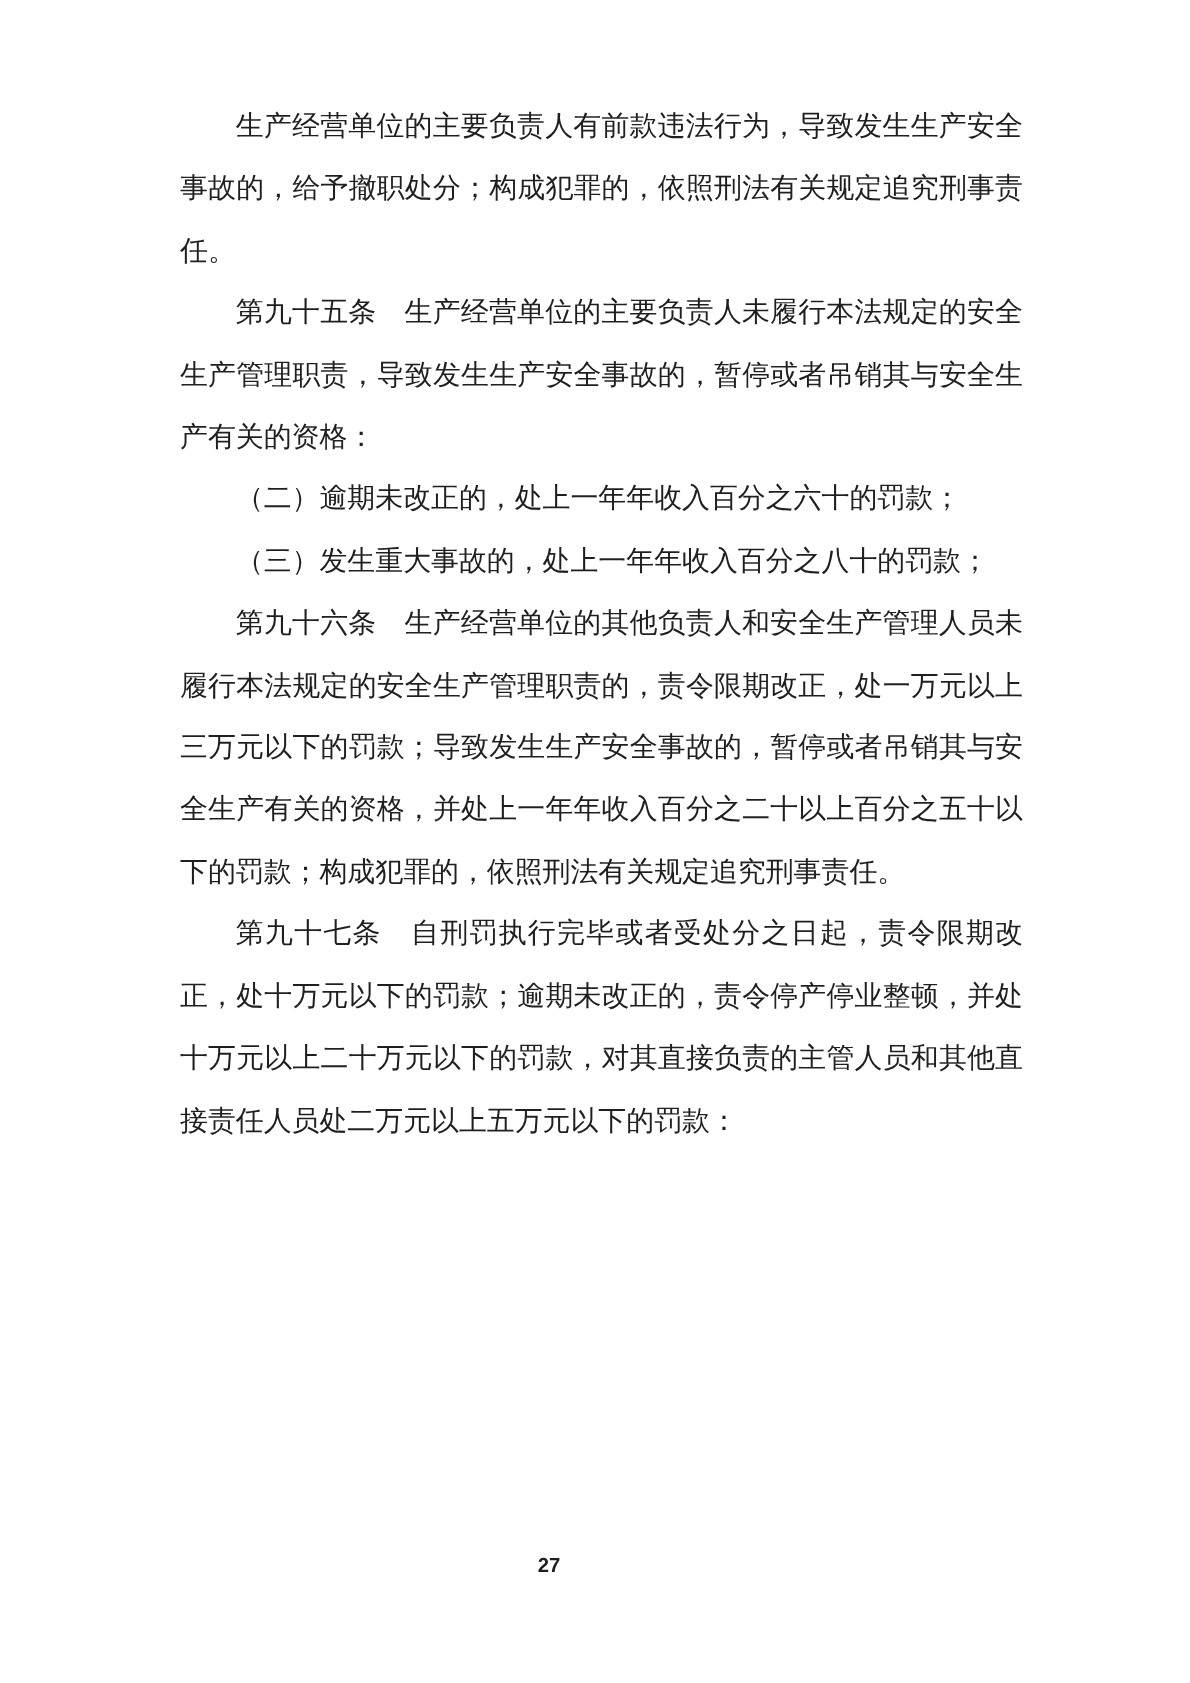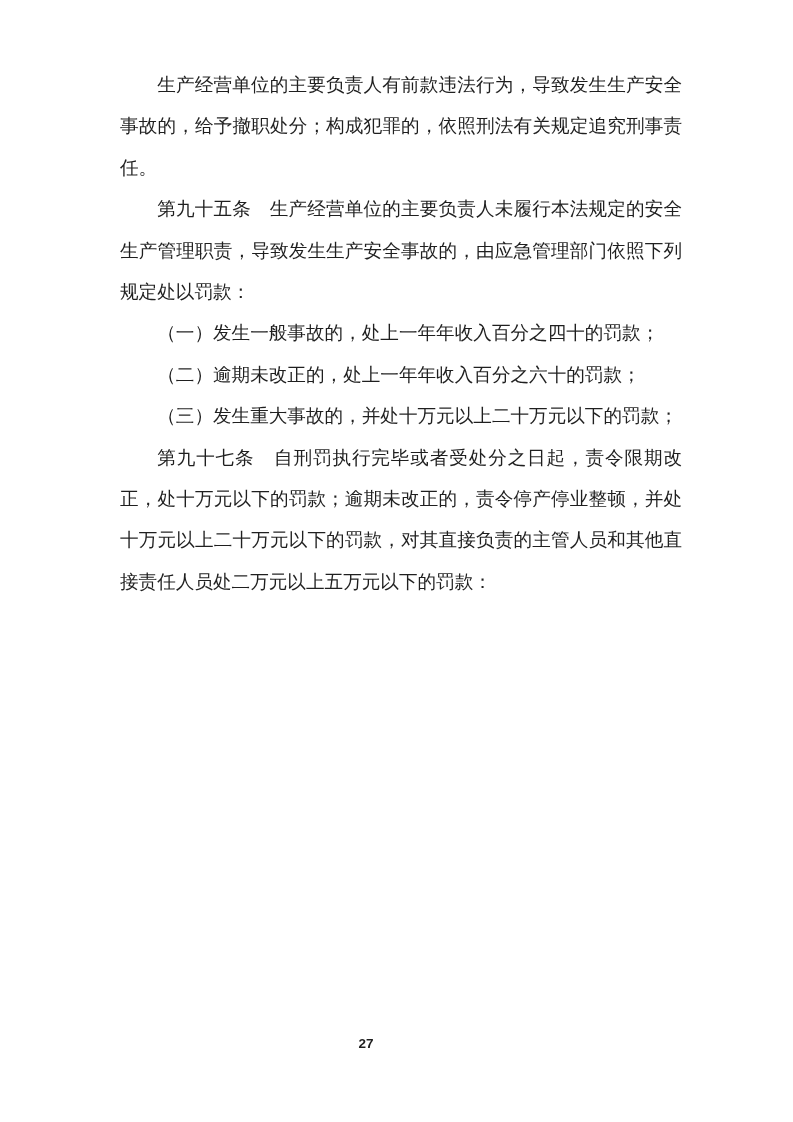--- a/index.html
+++ b/index.html
@@ -54,20 +54,20 @@
     font-weight: bold;
     color: #1f1f1f;
   }
 </style>
 </head>
 <body>
 
 <div class="page">
   <div class="content">
     <p class="para">生产经营单位的主要负责人有前款违法行为，导致发生生产安全事故的，给予撤职处分；构成犯罪的，依照刑法有关规定追究刑事责任。</p>
-    <p class="para">第九十五条　生产经营单位的主要负责人未履行本法规定的安全生产管理职责，导致发生生产安全事故的，由应急管理部门依照下列规定处以罚款：</p>
-    <p class="para">（一）发生一般事故的，处上一年年收入百分之四十的罚款；</p>
+    <p class="para">第九十五条　生产经营单位的主要负责人未履行本法规定的安全生产管理职责，导致发生生产安全事故的，暂停或者吊销其与安全生产有关的资格：</p>
     <p class="para">（二）逾期未改正的，处上一年年收入百分之六十的罚款；</p>
-    <p class="para">（三）发生重大事故的，并处十万元以上二十万元以下的罚款；</p>
+    <p class="para">（三）发生重大事故的，处上一年年收入百分之八十的罚款；</p>
+    <p class="para">第九十六条　生产经营单位的其他负责人和安全生产管理人员未履行本法规定的安全生产管理职责的，责令限期改正，处一万元以上三万元以下的罚款；导致发生生产安全事故的，暂停或者吊销其与安全生产有关的资格，并处上一年年收入百分之二十以上百分之五十以下的罚款；构成犯罪的，依照刑法有关规定追究刑事责任。</p>
     <p class="para">第九十七条　自刑罚执行完毕或者受处分之日起，责令限期改正，处十万元以下的罚款；逾期未改正的，责令停产停业整顿，并处十万元以上二十万元以下的罚款，对其直接负责的主管人员和其他直接责任人员处二万元以上五万元以下的罚款：</p>
   </div>
   <div class="page-number">27</div>
 </div>
 
 </body></html>

